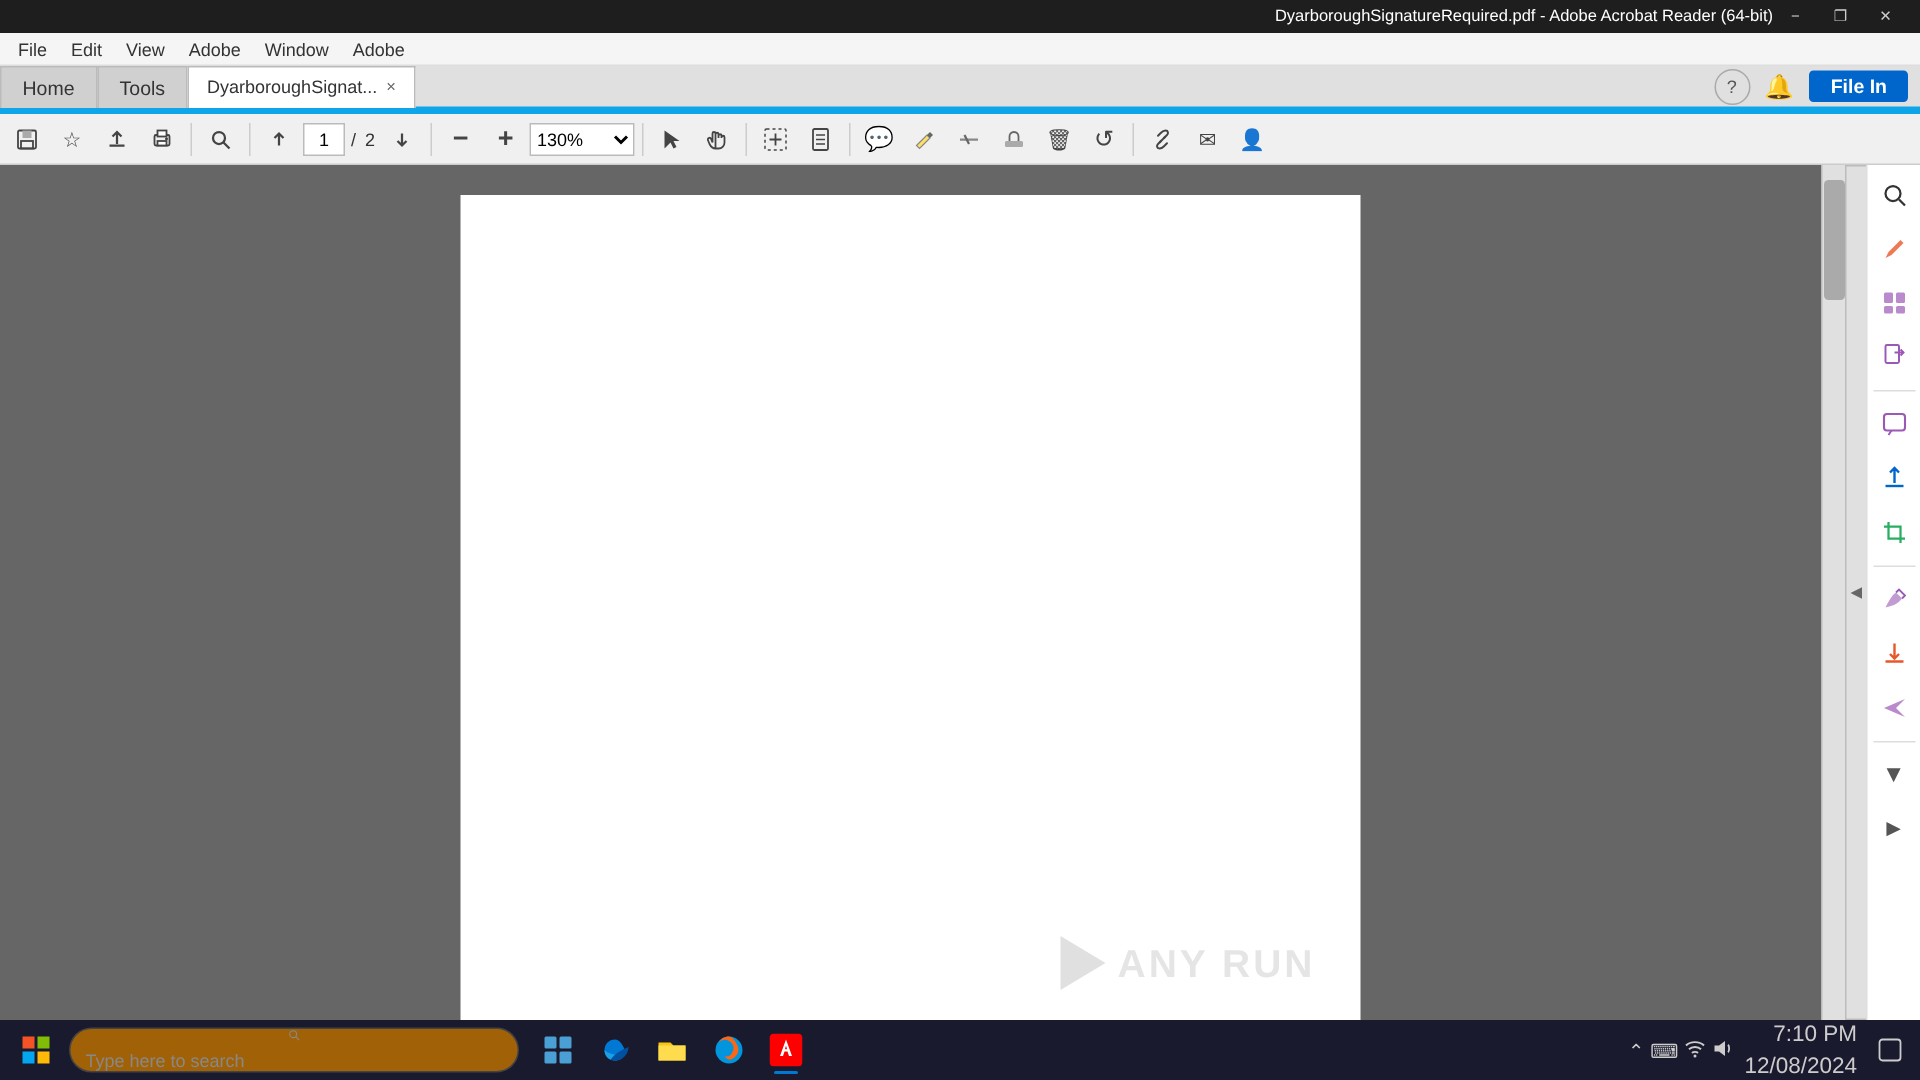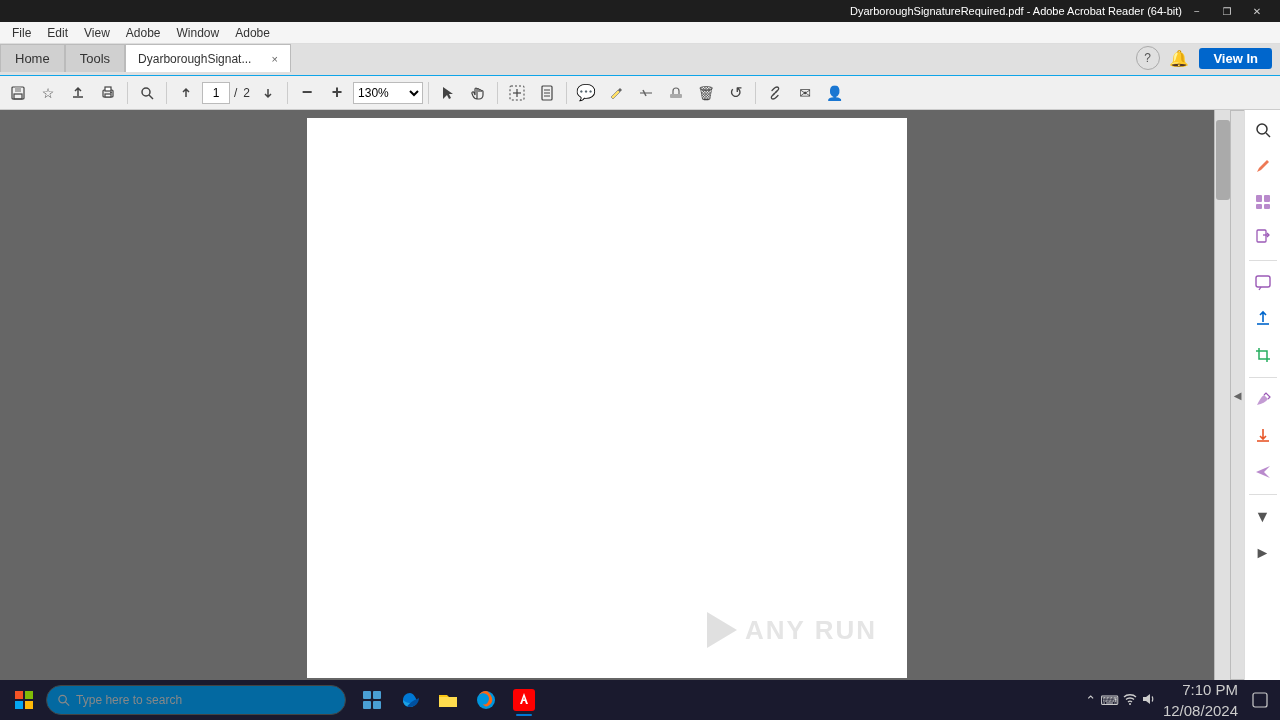--- a/index.html
+++ b/index.html
@@ -41,42 +41,42 @@
       color: #333;
       height: 22px;
       display: flex; align-items: center;
     }
 
     
     #tab-bar {
       background: #e0e0e0;
       height: 32px;
       display: flex;
-      align-items: flex-start;
+      align-items: center;
       padding-left: 0;
-      border-bottom: 1px solid #0ea5e9;
+      border-bottom: 5px solid #0ea5e9;
     }
     .tab-home, .tab-tools {
       padding: 6px 14px;
       cursor: pointer;
       font-size: 13px;
       color: #333;
       background: #d0d0d0;
       border: 1px solid #bbb;
       border-bottom: none;
       height: 28px;
       display: flex; align-items: center;
     }
     .tab-doc {
       background: #fff;
       border: 1px solid #bbb;
       border-bottom: none;
       padding: 0 12px;
       height: 28px;
-      display: flex; align-items: center; gap: 20px;
+      display: flex; align-items: center; gap: 6px;
       font-size: 12px;
       color: #333;
       cursor: pointer;
     }
     .tab-close { cursor: pointer; color: #666; font-size: 11px; }
     .tab-right {
       margin-left: auto;
       display: flex; align-items: center; gap: 2px;
       padding-right: 8px;
       height: 28px;
@@ -147,21 +147,21 @@
       position: relative;
       overflow: hidden;
       display: flex;
       justify-content: center;
       align-items: flex-start;
     }
     #pdf-page {
       background: #fff;
       width: 600px;
       height: 560px;
-      margin-top: 8px;
+      margin-top: 20px;
       position: relative;
     }
     
     #pdf-scrollbar {
       width: 16px;
       background: #e0e0e0;
       border-left: 1px solid #bbb;
       display: flex;
       flex-direction: column;
       align-items: center;
@@ -240,32 +240,33 @@
       gap: 2px;
       width: 18px; height: 18px;
     }
     .win-logo-cell { background: #fff; }
     .win-logo-cell:nth-child(1) { background: #f35325; }
     .win-logo-cell:nth-child(2) { background: #81bc06; }
     .win-logo-cell:nth-child(3) { background: #05a6f0; }
     .win-logo-cell:nth-child(4) { background: #ffba08; }
 
     #search-box {
-      background: #0369a1;
+      background: #a16207;
       border: 1px solid #444;
       border-radius: 18px;
       height: 30px;
       width: 300px;
       display: flex;
       align-items: center;
       padding: 0 10px;
       gap: 6px;
       color: #aaa;
       font-size: 12px;
       cursor: text;
+      flex-direction: column;
     }
     #search-box input {
       background: transparent;
       border: none;
       outline: none;
       color: #ccc;
       font-size: 12px;
       width: 100%;
     }
     #search-box input::placeholder { color: #888; }
@@ -349,21 +350,21 @@
 <div id="tab-bar">
   <div class="tab-home">Home</div>
   <div class="tab-tools">Tools</div>
   <div class="tab-doc">
     <span>DyarboroughSignat...</span>
     <span class="tab-close">×</span>
   </div>
   <div class="tab-right">
     <div class="tab-right-btn" style="width:24px;height:24px;border:1px solid #aaa;border-radius:50%;display:flex;align-items:center;justify-content:center;font-size:12px;">?</div>
     <div class="tab-right-btn" style="font-size:16px;">🔔</div>
-    <div class="sign-in-btn">View In</div>
+    <div class="sign-in-btn">File In</div>
   </div>
 </div>
 
 <div id="toolbar">
   <div class="tb-btn" title="Save">
     <svg width="16" height="16" viewBox="0 0 16 16" fill="#444">
         <rect x="2" y="2" width="12" height="12" rx="1" fill="none" stroke="#444" stroke-width="1.2"></rect>
         <rect x="5" y="2" width="6" height="5" fill="#aaa"></rect>
         <rect x="4" y="9" width="8" height="5" fill="none" stroke="#444" stroke-width="1.2"></rect>
       </svg>

